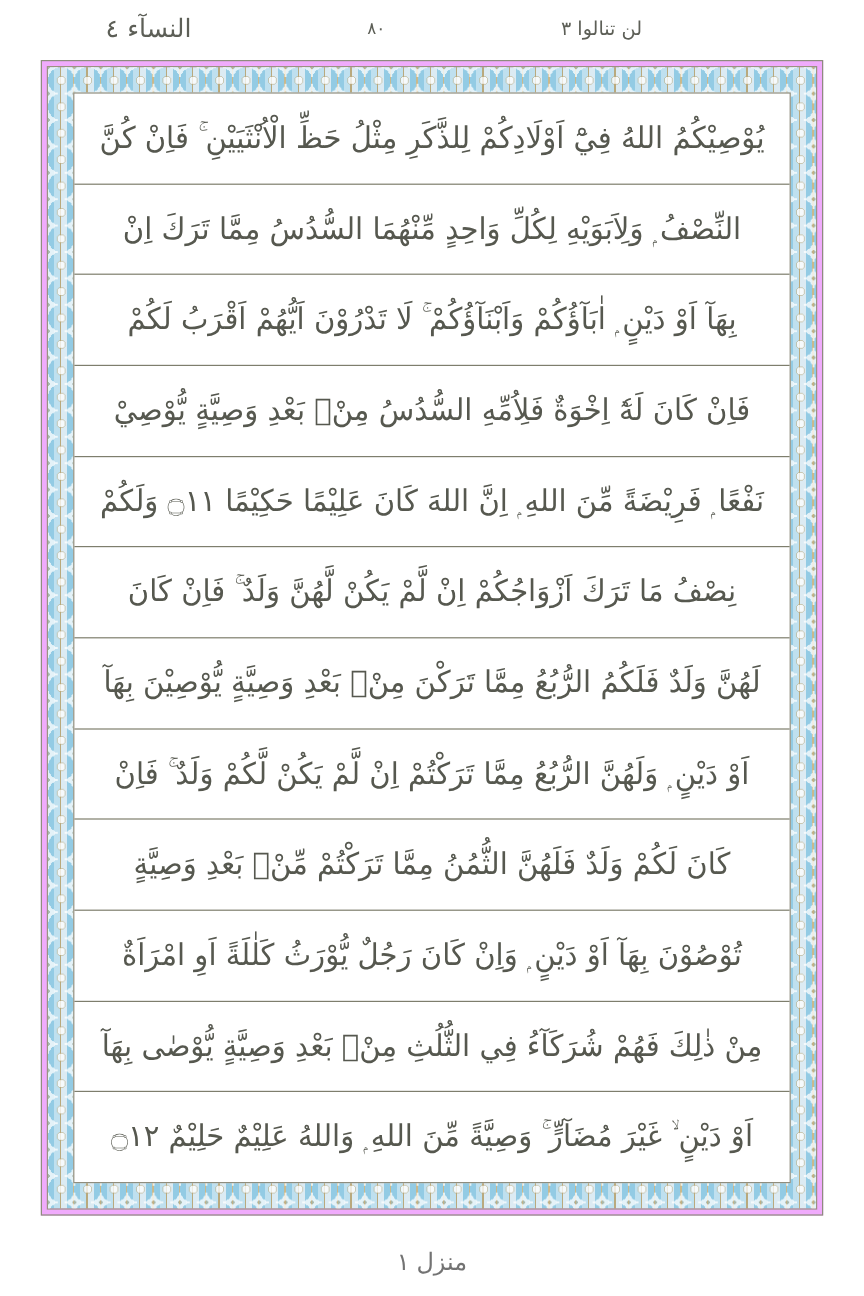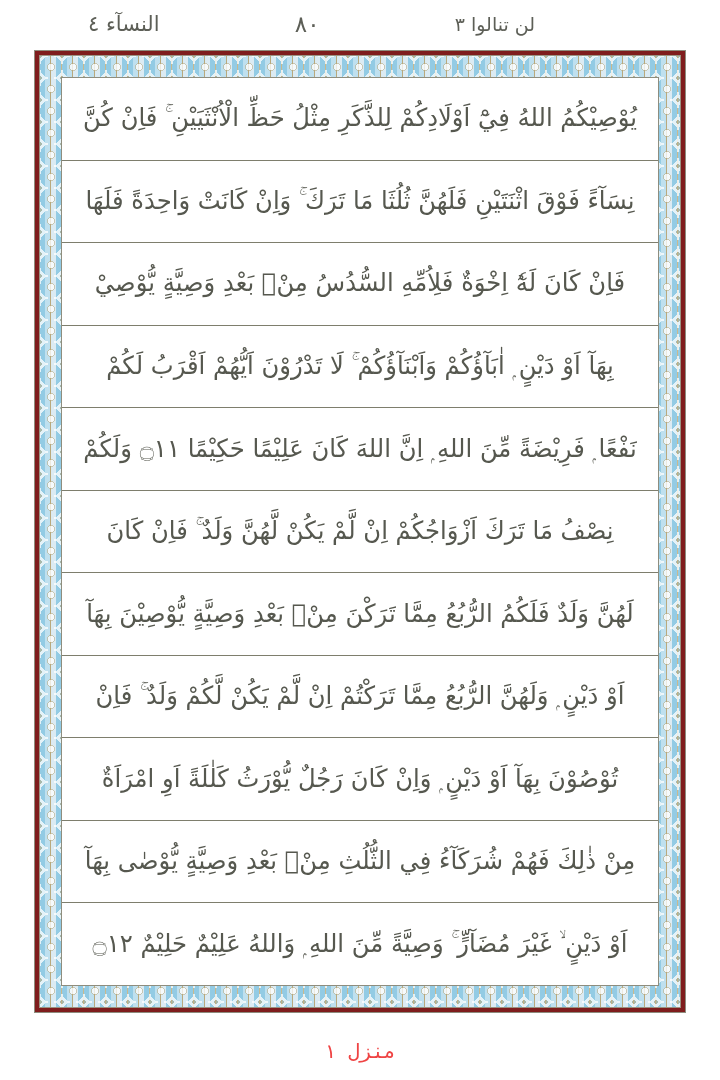--- a/index.html
+++ b/index.html
@@ -31,38 +31,38 @@
   }
   .hdr-text {
     font-family: "DejaVu Sans", sans-serif;
     font-size: 21px;
     line-height: 1;
     direction: rtl;
     white-space: nowrap;
     color: #5d5f57;
   }
   #header-surah { font-size: 21px; }
-  #header-juz   { font-size: 19px; }
+  #header-juz   { font-size: 16px; }
   #page-number {
-    font-size: 23px;
+    font-size: 14px;
     color: #5d5f57;
     direction: rtl;
     letter-spacing: 1px;
   }
 
   
   #quran-frame {
     position: absolute;
     left: 34px;
     top: 50px;
     width: 652px;
     height: 963px;
     box-sizing: border-box;
     border: 1px solid #8e8d7e;
-    background: #7f1d1d;
+    background: #f0abfc;
     padding: 4px;
   }
   
   #frame-ornament {
     position: absolute;
     left: 4px; top: 4px;
     width: calc(100% - 8px);
     height: calc(100% - 8px);
     box-sizing: border-box;
     background:
@@ -133,24 +133,24 @@
   
   #page-footer {
     position: absolute;
     left: 0;
     bottom: 16px;
     width: 720px;
     text-align: center;
     color: #5d5f57;
   }
   #footer-manzil {
-    font-family: Liberation Mono, monospace;
+    font-family: Liberation Sans, sans-serif;
     font-size: 20px;
     direction: rtl;
-    color: #ef4444;
+    color: #737373;
   }
 </style>
 </head>
 <body>
 
 <div id="page-header">
   <span class="hdr-text" id="header-surah">النسآء ٤</span>
   <span id="page-number">٨٠</span>
   <span class="hdr-text" id="header-juz">لن تنالوا ٣</span>
 </div>
@@ -158,39 +158,42 @@
 <div id="quran-frame">
 
   <div id="frame-ornament"></div>
 
   <div id="text-panel">
 
     <div class="quran-line">
       <span class="ayah-text">يُوْصِيْكُمُ اللهُ فِيْٓ اَوْلَادِكُمْ لِلذَّكَرِ مِثْلُ حَظِّ الْاُنْثَيَيْنِ ۚ فَاِنْ كُنَّ</span>
     </div>
     <div class="quran-line">
-      <span class="ayah-text">نِسَآءً فَوْقَ اثْنَتَيْنِ فَلَهُنَّ ثُلُثَا مَا تَرَكَ ۚ وَاِنْ كَانَتْ وَاحِدَةً فَلَهَا</span>
+      <span class="ayah-text">النِّصْفُ ۭ وَلِاَبَوَيْهِ لِكُلِّ وَاحِدٍ مِّنْهُمَا السُّدُسُ مِمَّا تَرَكَ اِنْ</span>
+    </div>
+    <div class="quran-line">
+      <span class="ayah-text">بِهَآ اَوْ دَيْنٍ ۭ اٰبَآؤُكُمْ وَاَبْنَآؤُكُمْ ۚ لَا تَدْرُوْنَ اَيُّهُمْ اَقْرَبُ لَكُمْ</span>
     </div>
     <div class="quran-line">
       <span class="ayah-text">فَاِنْ كَانَ لَهٗٓ اِخْوَةٌ فَلِاُمِّهِ السُّدُسُ مِنْۢ بَعْدِ وَصِيَّةٍ يُّوْصِيْ</span>
     </div>
     <div class="quran-line">
-      <span class="ayah-text">بِهَآ اَوْ دَيْنٍ ۭ اٰبَآؤُكُمْ وَاَبْنَآؤُكُمْ ۚ لَا تَدْرُوْنَ اَيُّهُمْ اَقْرَبُ لَكُمْ</span>
-    </div>
-    <div class="quran-line">
       <span class="ayah-text">نَفْعًا ۭ فَرِيْضَةً مِّنَ اللهِ ۭ اِنَّ اللهَ كَانَ عَلِيْمًا حَكِيْمًا ۝١١ وَلَكُمْ</span>
     </div>
     <div class="quran-line">
       <span class="ayah-text">نِصْفُ مَا تَرَكَ اَزْوَاجُكُمْ اِنْ لَّمْ يَكُنْ لَّهُنَّ وَلَدٌ ۚ فَاِنْ كَانَ</span>
     </div>
     <div class="quran-line">
       <span class="ayah-text">لَهُنَّ وَلَدٌ فَلَكُمُ الرُّبُعُ مِمَّا تَرَكْنَ مِنْۢ بَعْدِ وَصِيَّةٍ يُّوْصِيْنَ بِهَآ</span>
     </div>
     <div class="quran-line">
       <span class="ayah-text">اَوْ دَيْنٍ ۭ وَلَهُنَّ الرُّبُعُ مِمَّا تَرَكْتُمْ اِنْ لَّمْ يَكُنْ لَّكُمْ وَلَدٌ ۚ فَاِنْ</span>
+    </div>
+    <div class="quran-line">
+      <span class="ayah-text">كَانَ لَكُمْ وَلَدٌ فَلَهُنَّ الثُّمُنُ مِمَّا تَرَكْتُمْ مِّنْۢ بَعْدِ وَصِيَّةٍ</span>
     </div>
     <div class="quran-line">
       <span class="ayah-text">تُوْصُوْنَ بِهَآ اَوْ دَيْنٍ ۭ وَاِنْ كَانَ رَجُلٌ يُّوْرَثُ كَلٰلَةً اَوِ امْرَاَةٌ</span>
     </div>
     <div class="quran-line">
       <span class="ayah-text">مِنْ ذٰلِكَ فَهُمْ شُرَكَآءُ فِي الثُّلُثِ مِنْۢ بَعْدِ وَصِيَّةٍ يُّوْصٰى بِهَآ</span>
     </div>
     <div class="quran-line">
       <span class="ayah-text">اَوْ دَيْنٍ ۙ غَيْرَ مُضَآرٍّ ۚ وَصِيَّةً مِّنَ اللهِ ۭ وَاللهُ عَلِيْمٌ حَلِيْمٌ ۝١٢</span>
     </div>

